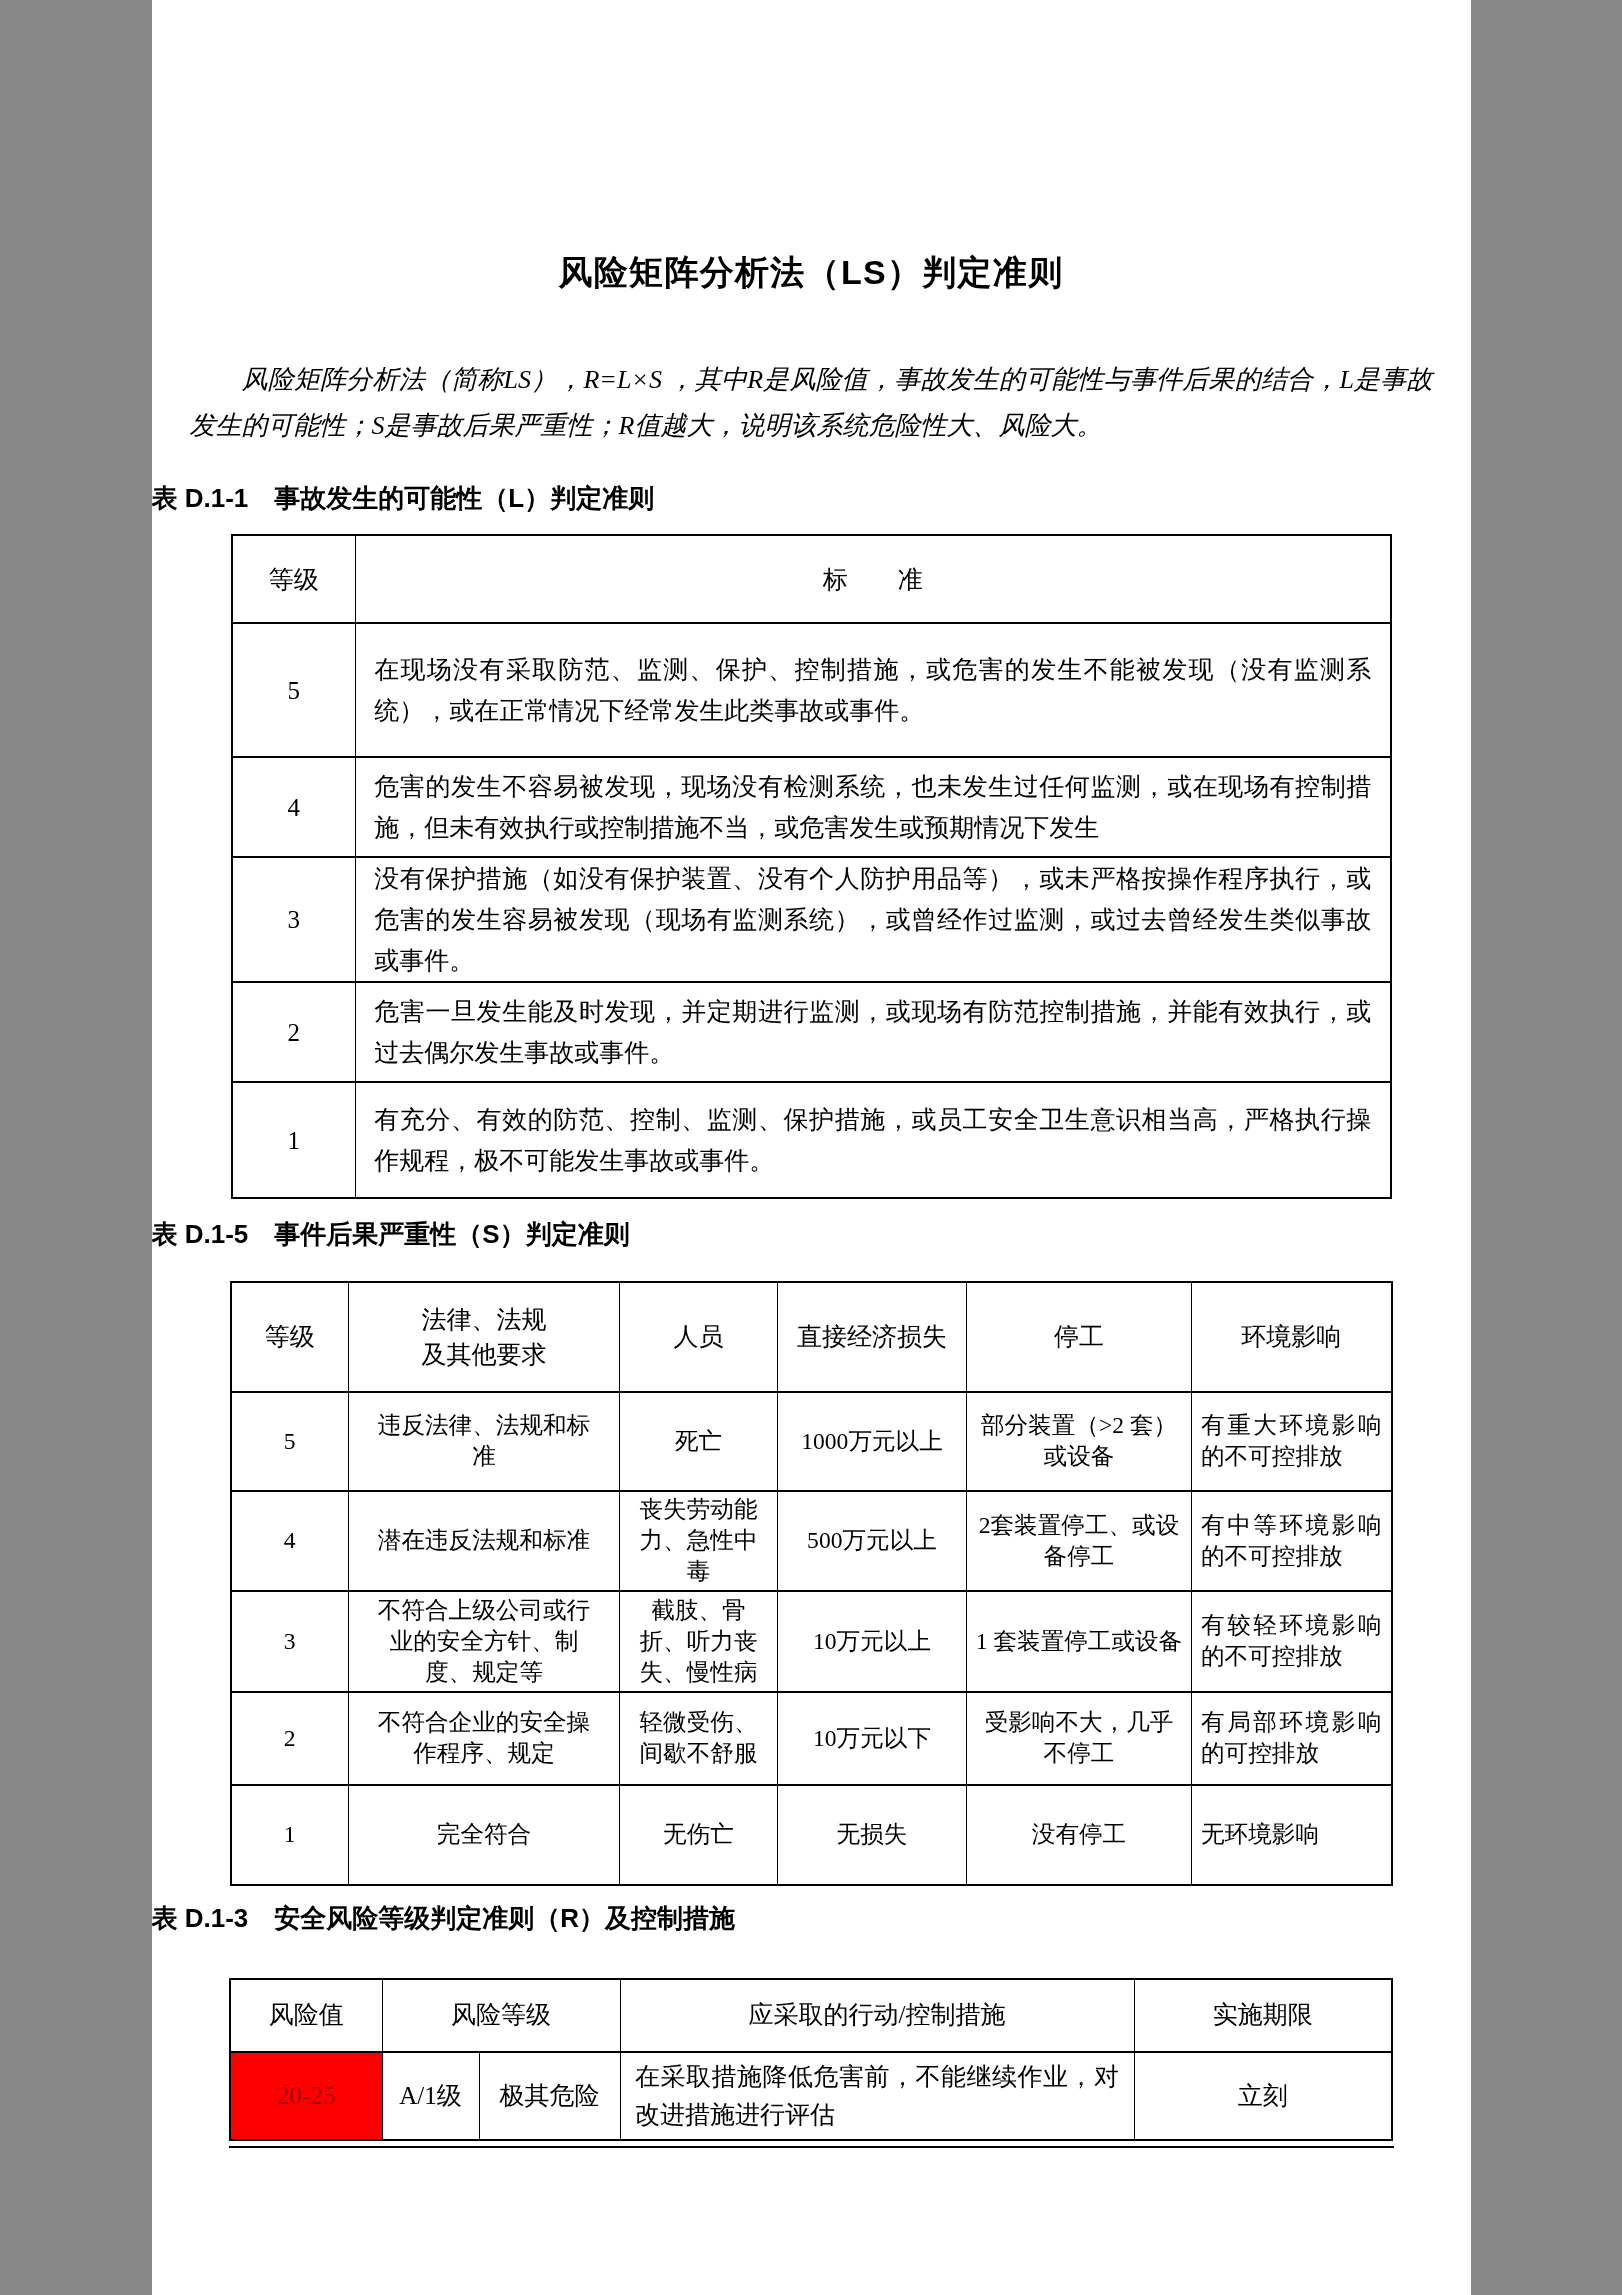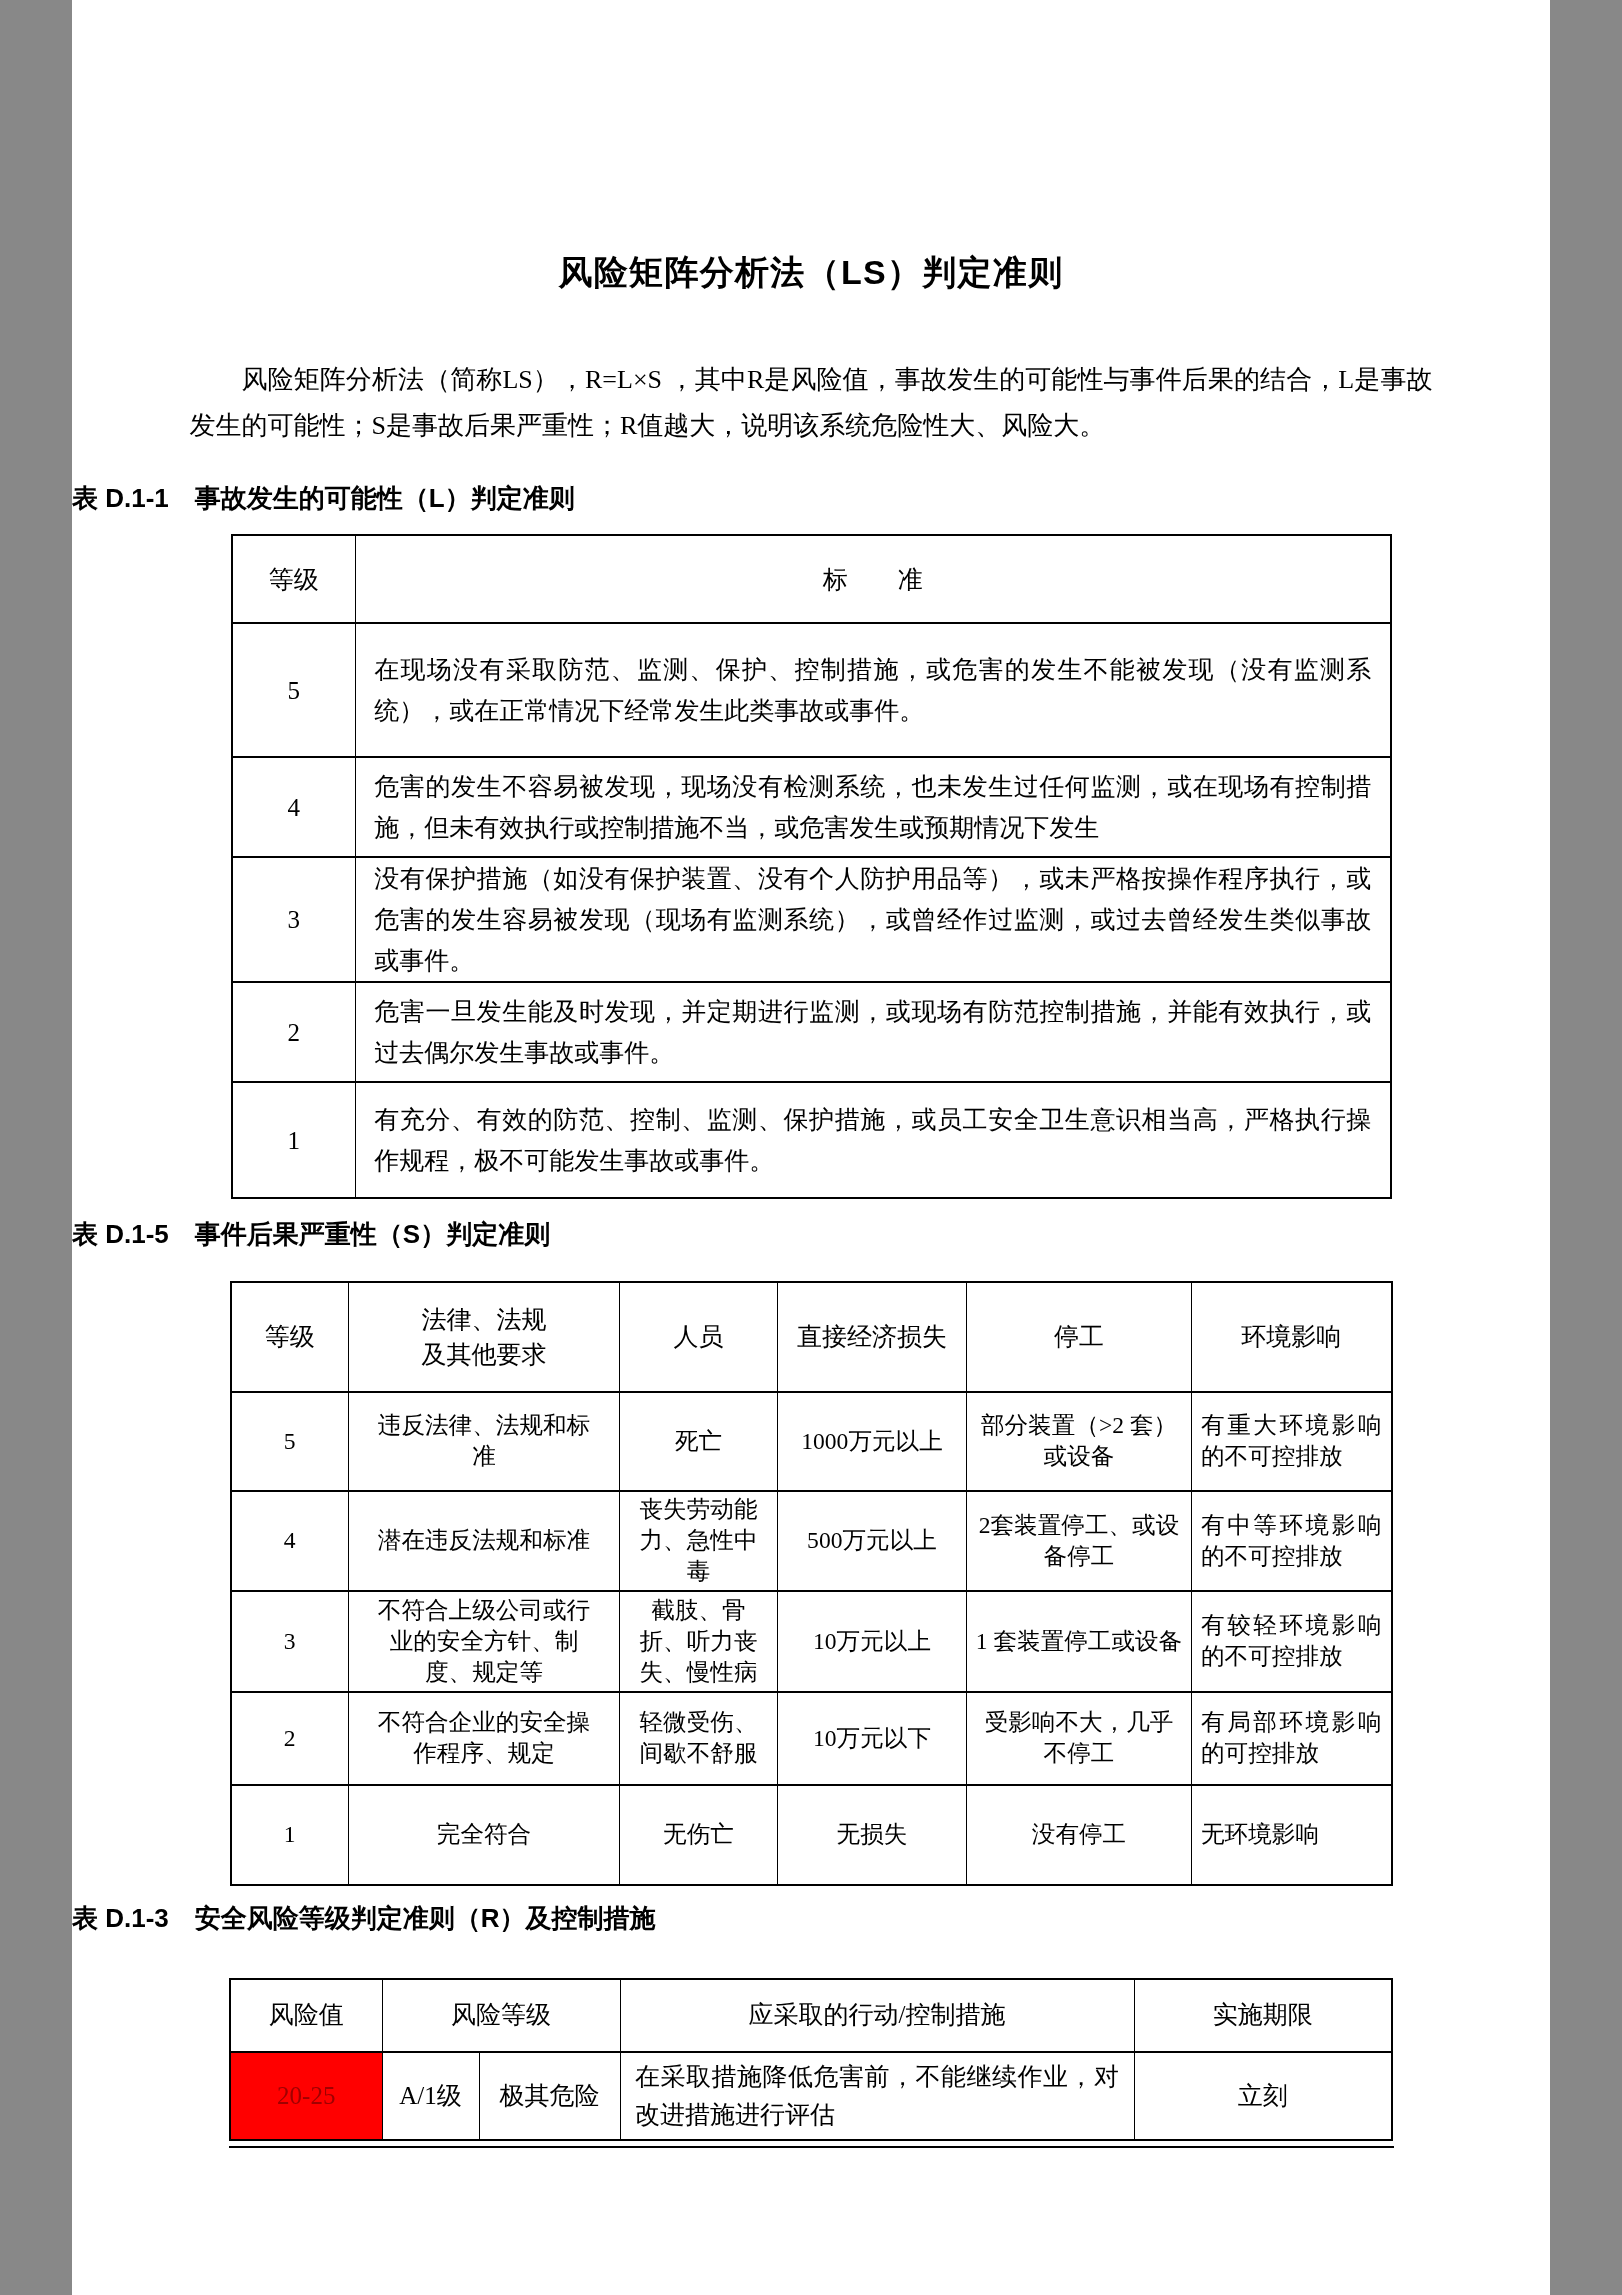--- a/index.html
+++ b/index.html
@@ -1,19 +1,19 @@
 <!DOCTYPE html>
 <html style="--risk-red: #ff0000; --risk-red-text: #a00000;font-size:10.5px"><head>
 <meta charset="utf-8">
 <style>
   * { margin: 0; padding: 0; box-sizing: border-box; }
   html, body { background: #888; }
   .page {
     position: relative;
-    width: 1478px;
+    width: 1319px;
     height: 2295px;
     margin: 0 auto;
     background: #ffffff;
     color: #000;
     font-family: "Liberation Serif", "DejaVu Serif", serif;
     overflow: hidden;
   }
   .title {
     padding-top: 251px;
     text-align: center;
@@ -23,20 +23,21 @@
     line-height: 42px;
     letter-spacing: 1.3px;
   }
   .intro {
     width: 1243px;
     margin: 64px auto 0 auto;
     font-size: 26px;
     line-height: 46px;
     text-indent: 2em;
     text-align: justify;
+    font-style: italic;
   }
   .caption {
     font-family: "Liberation Sans", "DejaVu Sans", sans-serif;
     font-weight: bold;
     font-size: 26px;
     line-height: 37px;
   }
   .cap1 { margin-top: 31px; }
   .cap2 { margin-top: 17px; }
   .cap3 { margin-top: 14.4px; }

